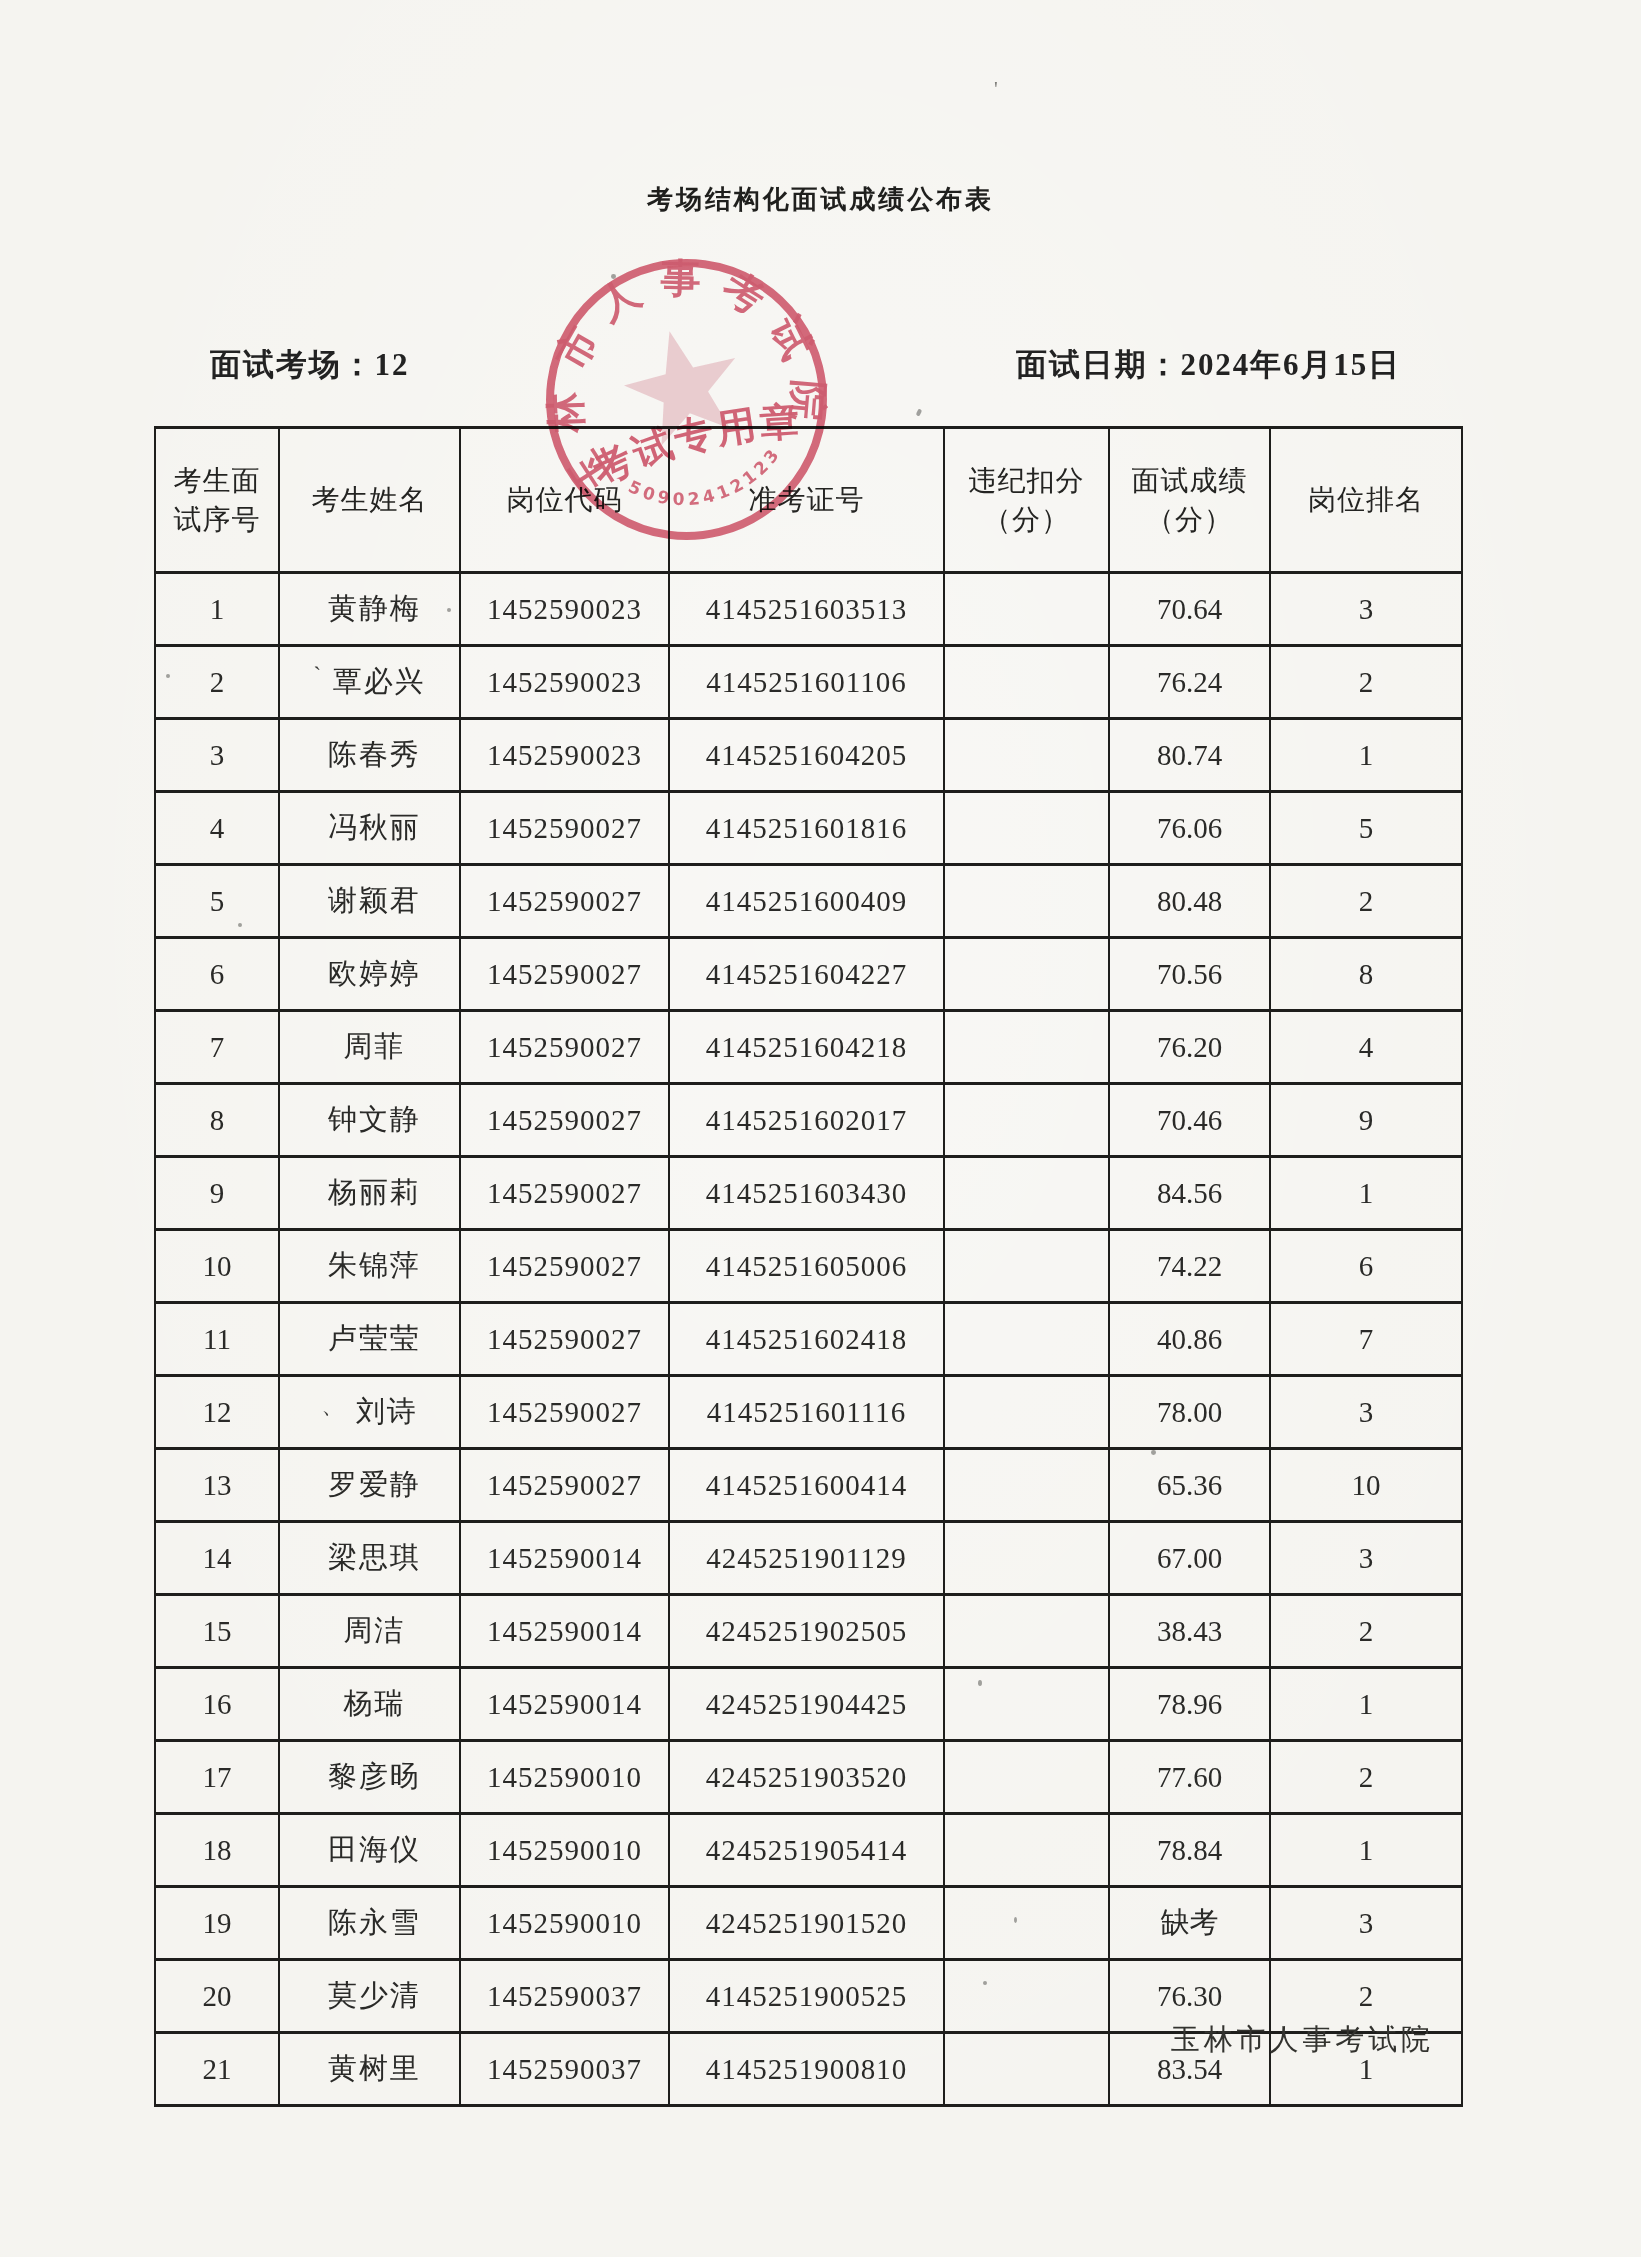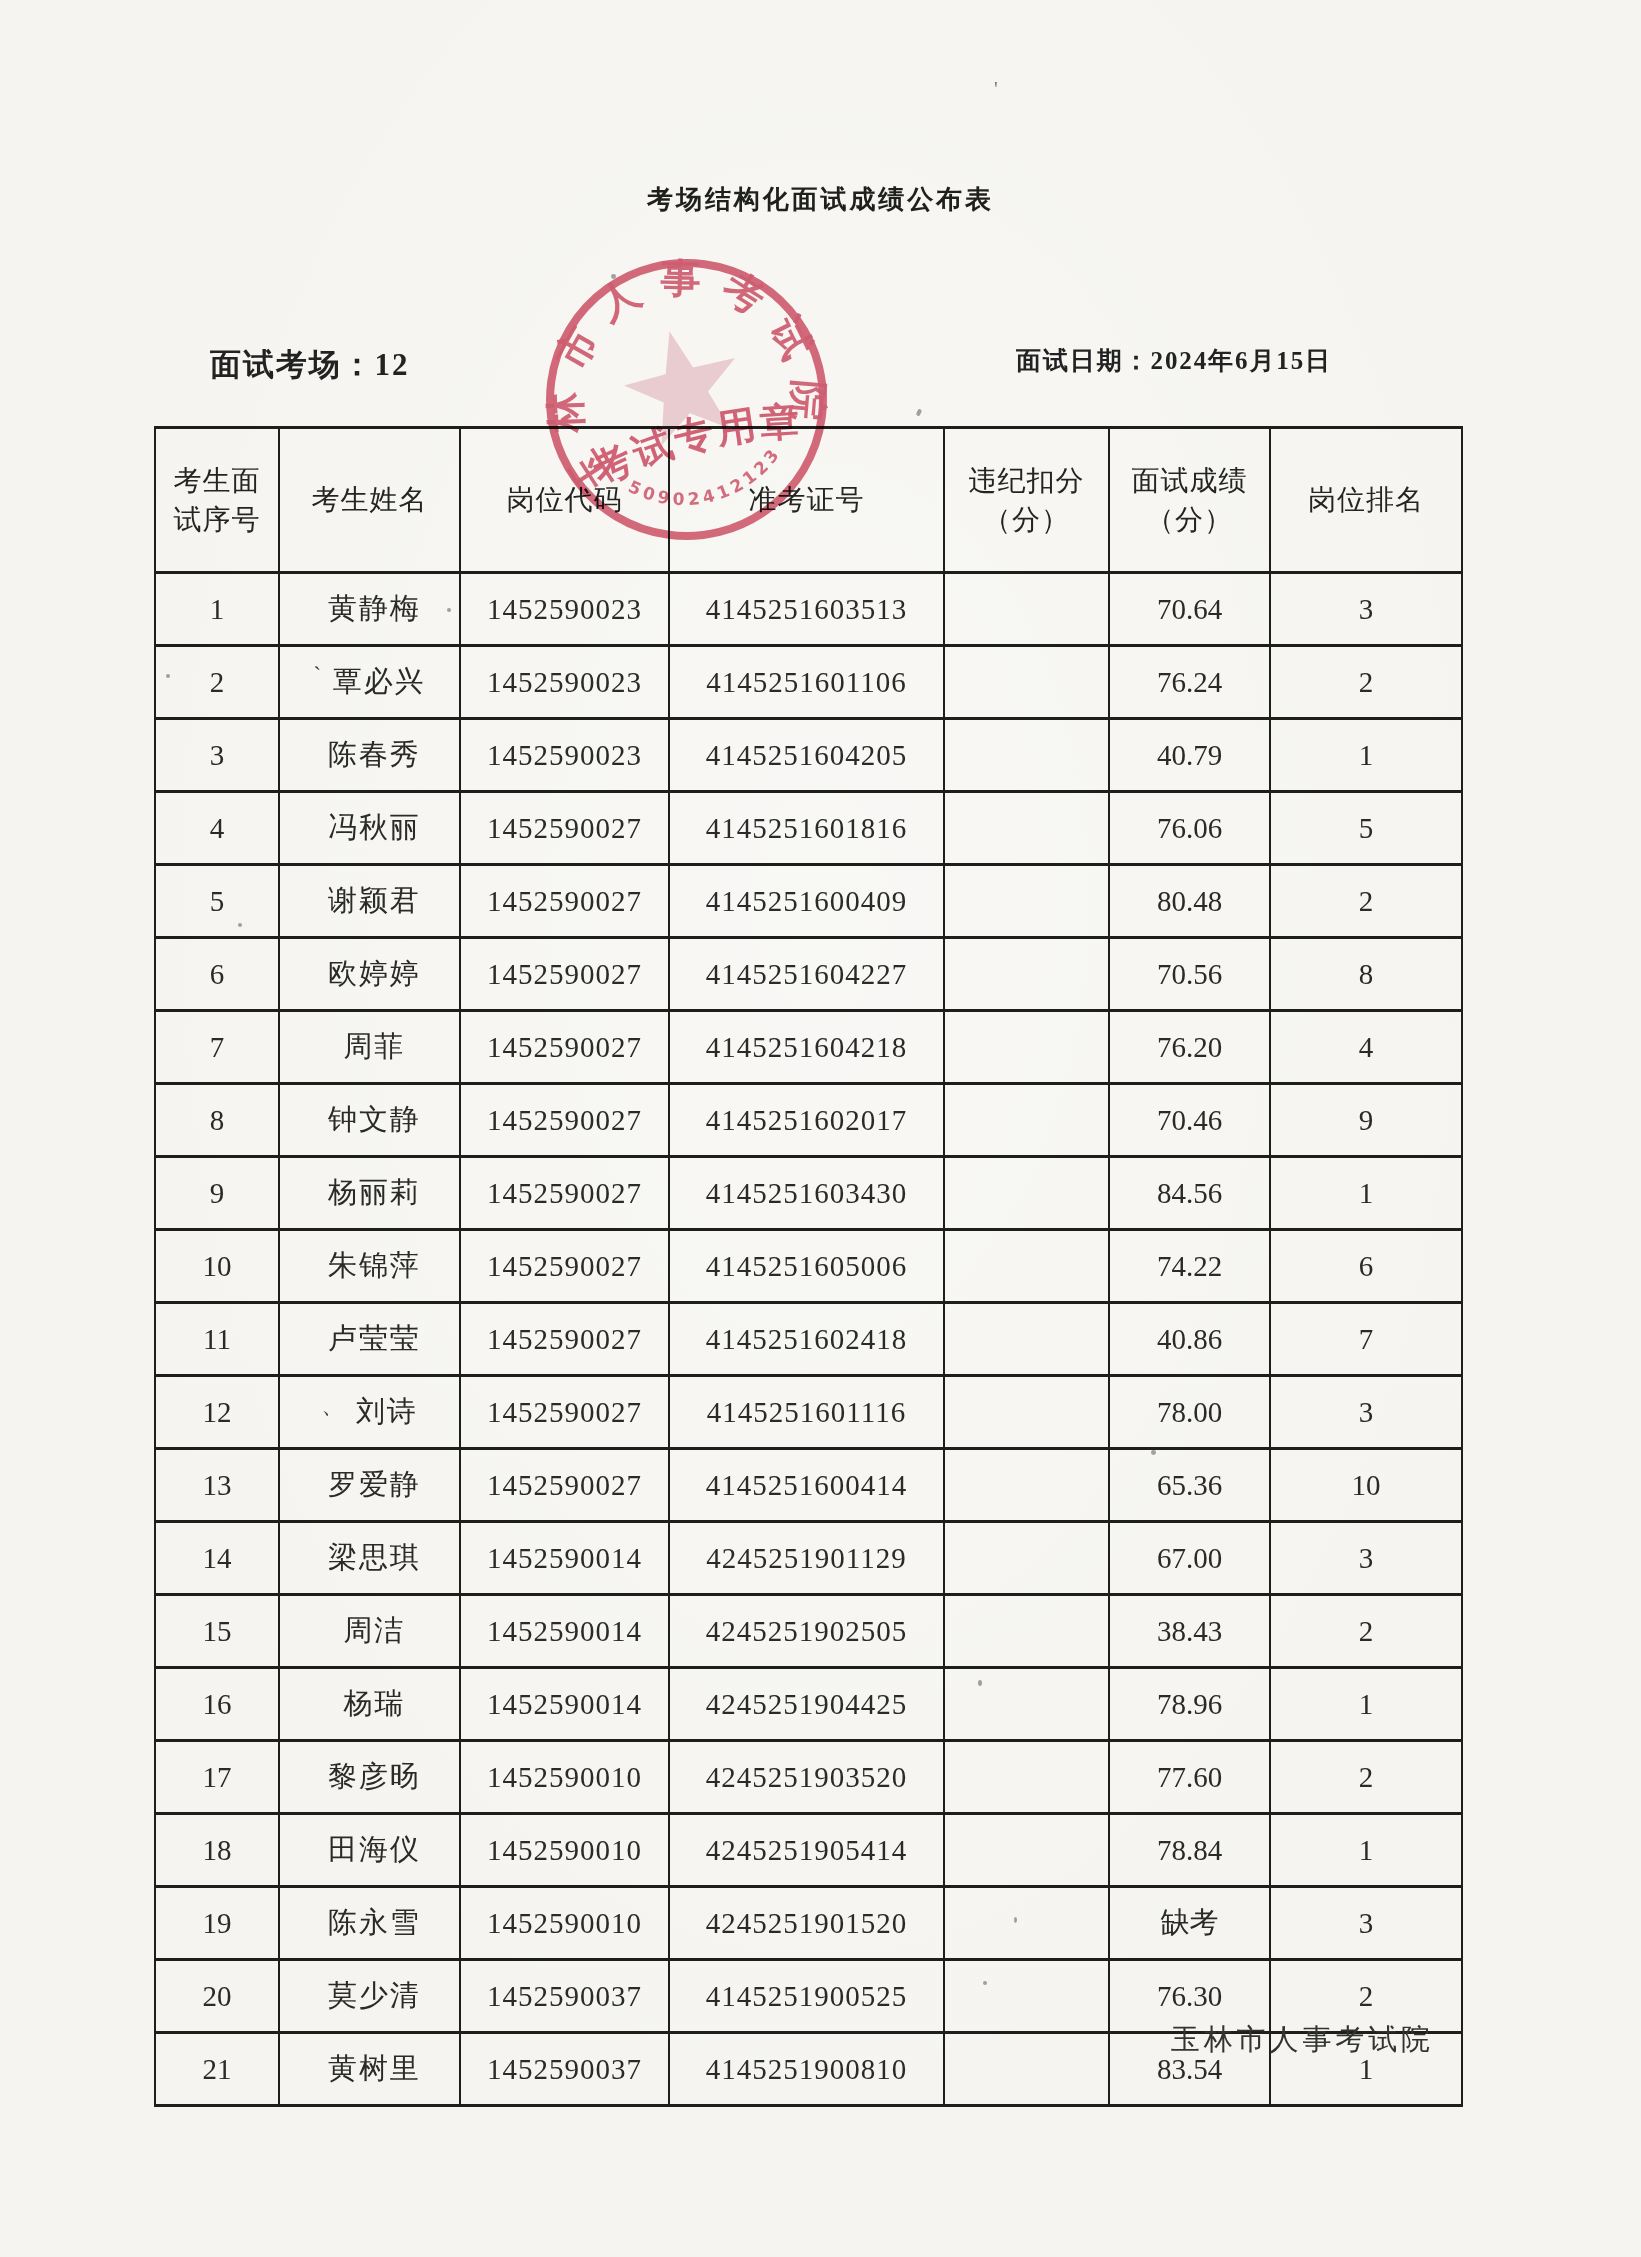--- a/index.html
+++ b/index.html
@@ -15,21 +15,21 @@
     background:
       radial-gradient(ellipse at 50% 40%, rgba(255,255,255,.35), rgba(0,0,0,0) 70%),
       #f5f4f0;}
   .doc-title{
     position:absolute;left:0;right:0;top:182px;
     text-align:center;
     font-family:"DejaVu Sans","Liberation Sans",sans-serif;
     font-weight:bold;font-size:26px;letter-spacing:2.9px;color:#1f1f1d;
   }
   .meta-room{position:absolute;left:210px;top:344px;font-size:31px;font-weight:600;letter-spacing:1.9px;color:#222;}
-  .meta-date{position:absolute;left:1016px;top:344px;font-size:25px;font-weight:600;letter-spacing:1.9px;color:#222;}
+  .meta-date{position:absolute;left:1016px;top:344px;font-size:31px;font-weight:600;letter-spacing:1.9px;color:#222;}
   table.results{
     position:absolute;left:154px;top:396px;width:1306px;
     border-collapse:collapse;table-layout:fixed;
     background:transparent;
     margin-top:30px;
   }
   table.results td,table.results th{
     border:2.9px solid #1e1e1c;
     border-top-width:3.9px;border-bottom-width:3.9px;
     text-align:center;vertical-align:middle;
@@ -110,21 +110,21 @@
       <td class="c-ded"></td>
       <td class="c-score">76.24</td>
       <td class="c-rank">2</td>
     </tr>
         <tr>
       <td class="c-no">3</td>
       <td class="c-name"><span class="prefix-mark"></span><span>陈春秀</span></td>
       <td class="c-code">1452590023</td>
       <td class="c-ticket">4145251604205</td>
       <td class="c-ded"></td>
-      <td class="c-score">40.79</td>
+      <td class="c-score">80.74</td>
       <td class="c-rank">1</td>
     </tr>
         <tr>
       <td class="c-no">4</td>
       <td class="c-name"><span class="prefix-mark"></span><span>冯秋丽</span></td>
       <td class="c-code">1452590027</td>
       <td class="c-ticket">4145251601816</td>
       <td class="c-ded"></td>
       <td class="c-score">76.06</td>
       <td class="c-rank">5</td>

